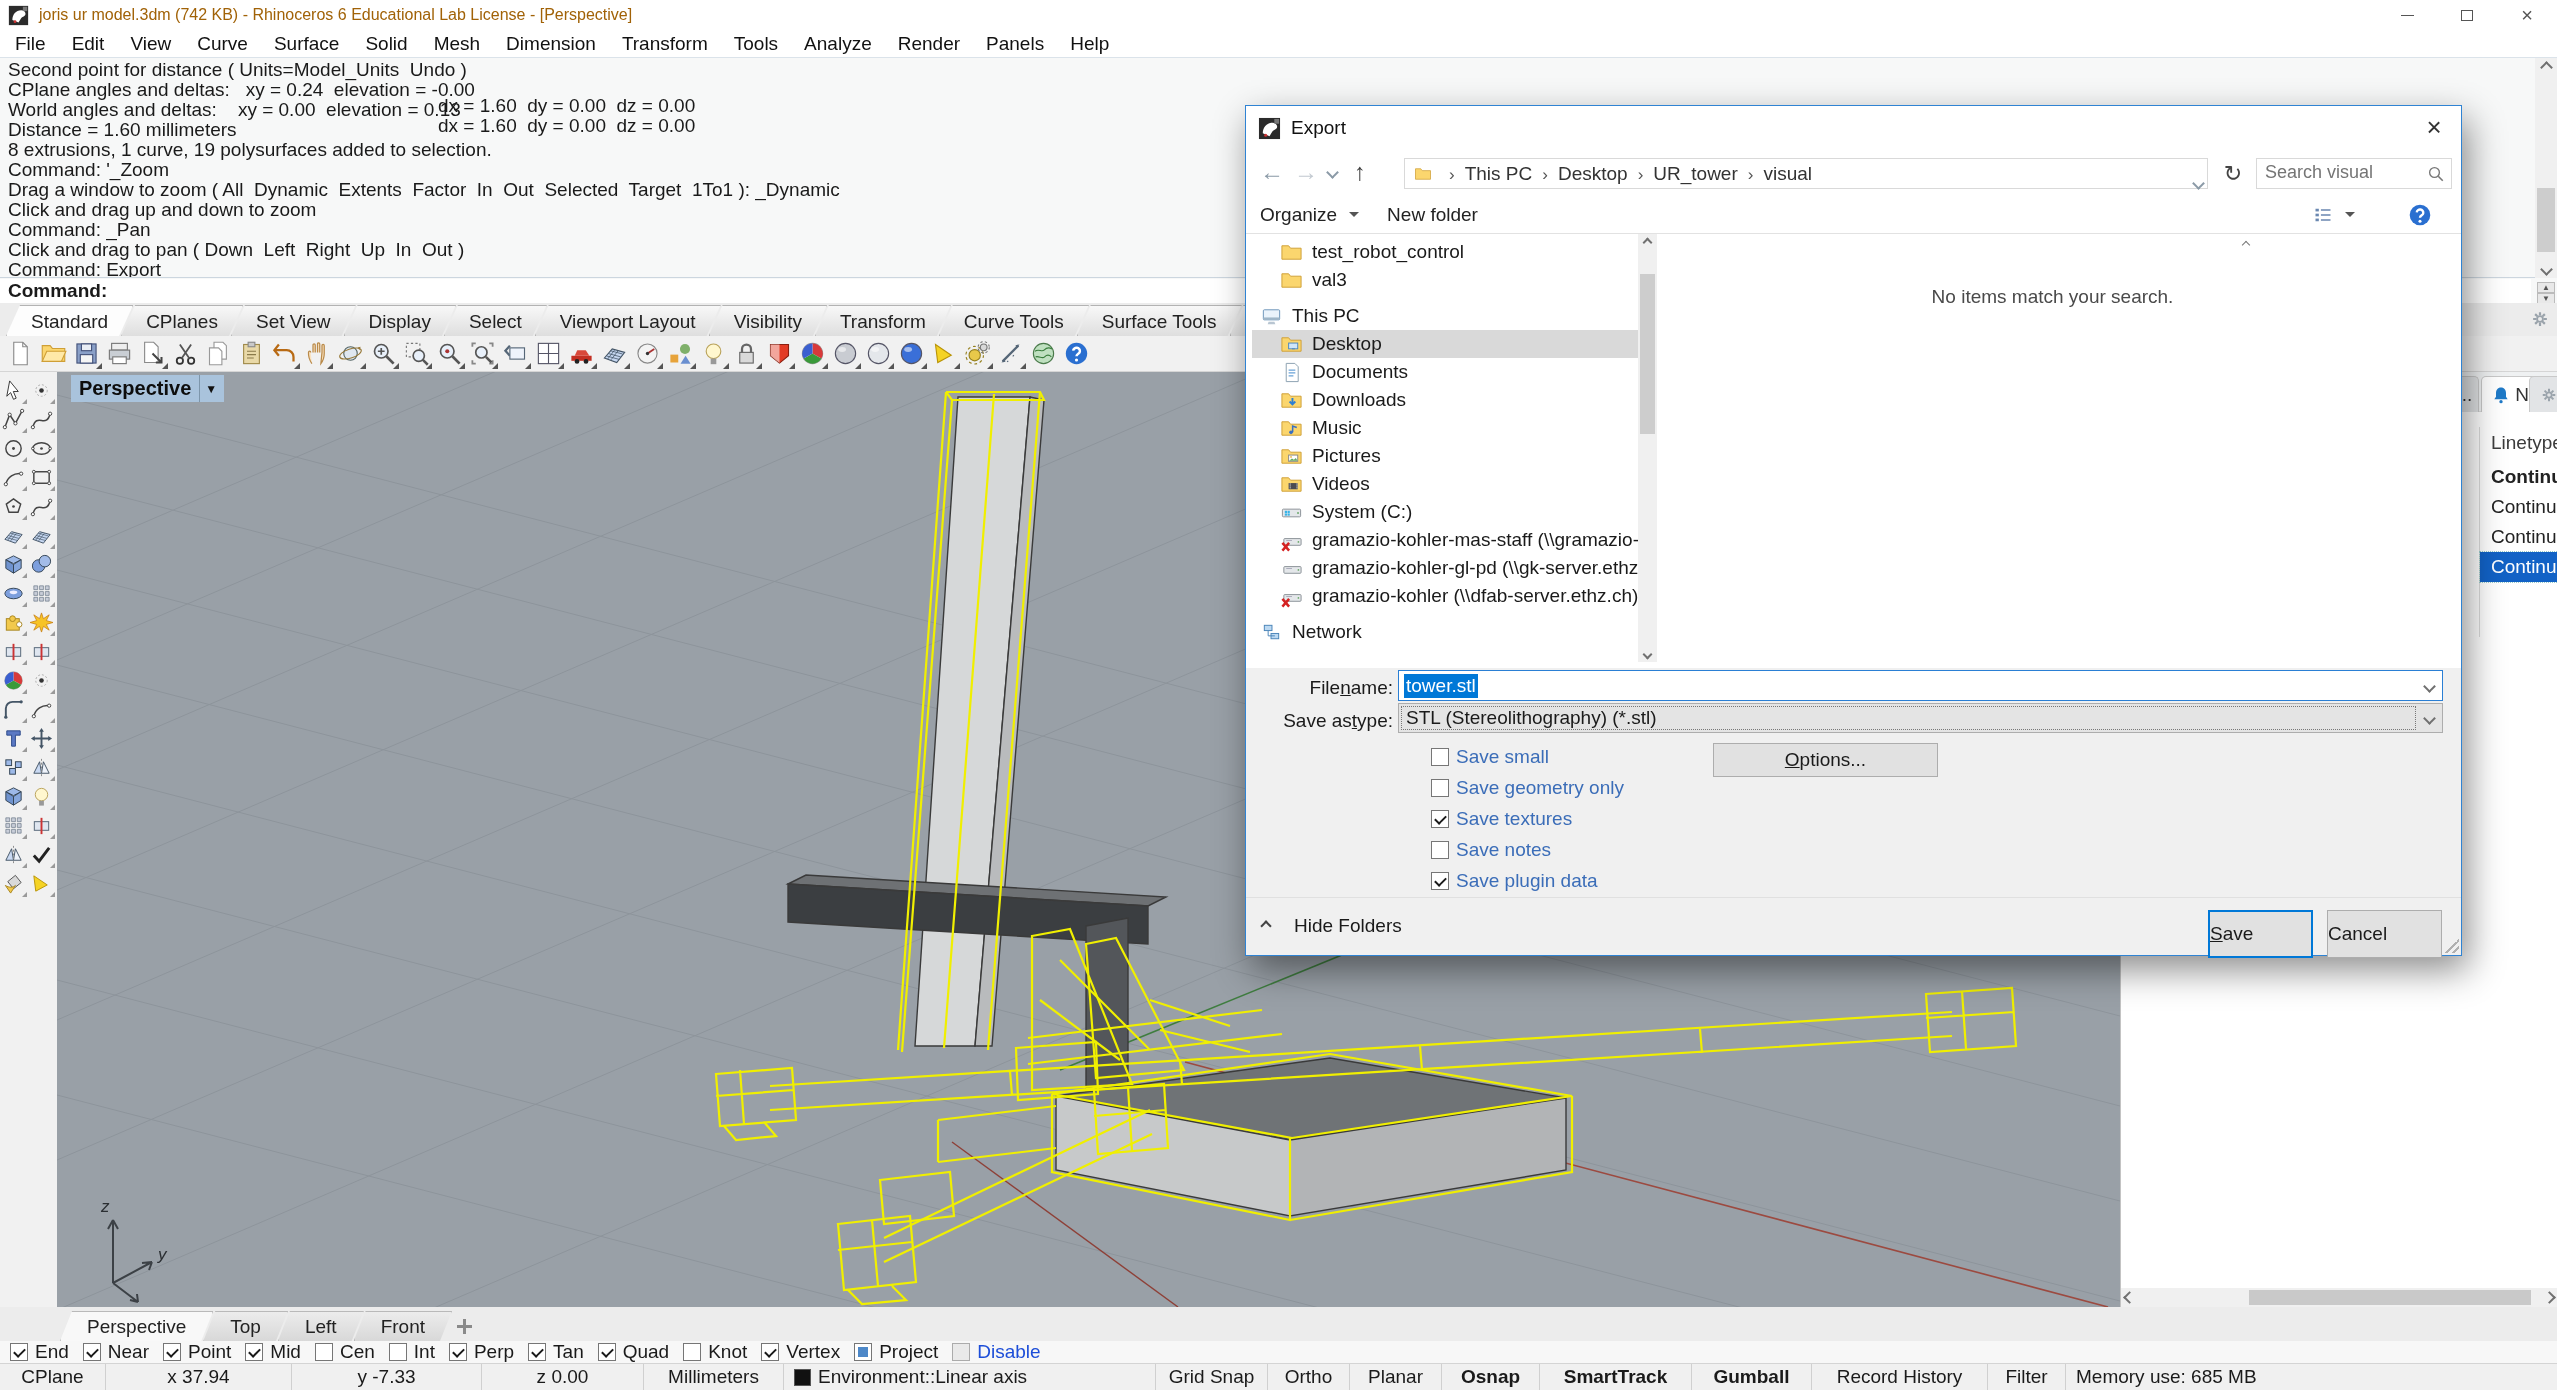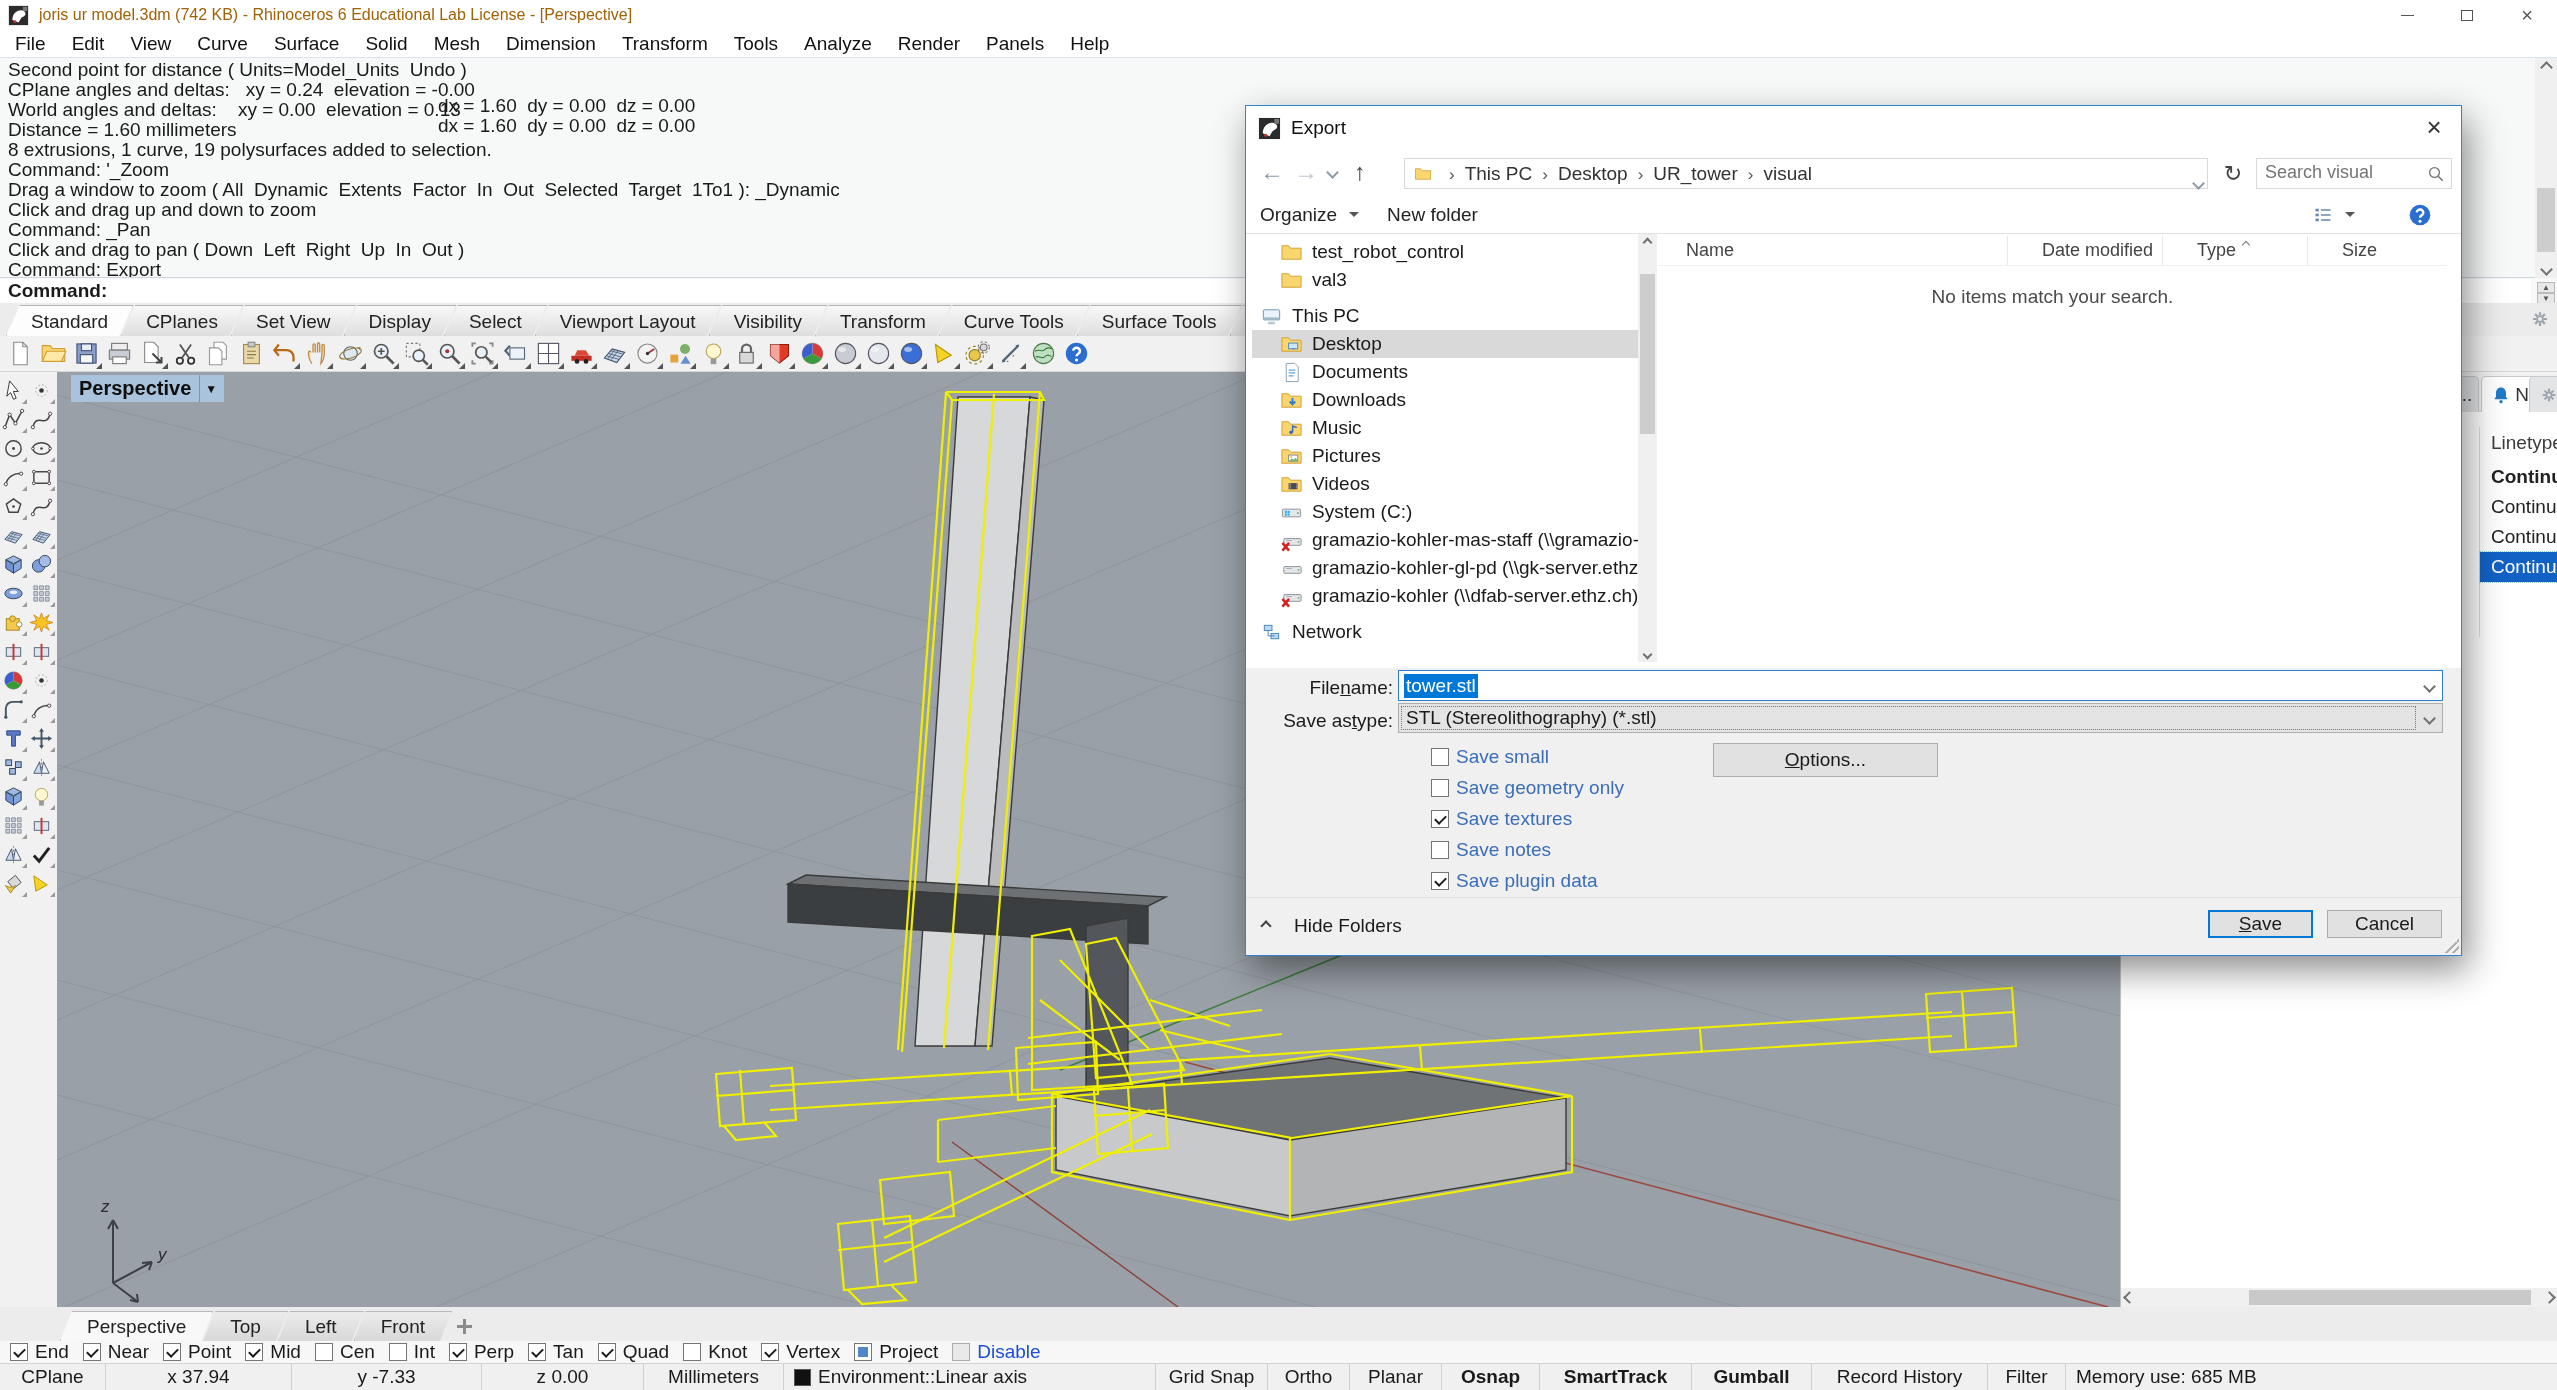--- a/index.html
+++ b/index.html
@@ -151,21 +151,21 @@
   #fname-input .ddc { position:absolute; right:8px; top:11px; }
   #stype-label { left:0; top:600px; width:147px; }
   #stype-select { left:152px; top:597px; width:1045px; height:30px; background:#e4e4e4; border:1px solid #adadad; padding-left:6px; color:#1a1a1a; }
   #stype-select .inner { position:absolute; left:2px; top:2px; right:26px; bottom:2px; border:1px dotted #777; display:flex; align-items:center; padding-left:4px; font-size:19px;}
   #stype-select .ddc { position:absolute; right:8px; top:10px; }
   #dlg-checks { position:absolute; left:185px; top:640px; display:flex; flex-direction:column; gap:9px; }
   #options-btn { position:absolute; left:467px; top:637px; width:225px; height:34px; background:#e1e1e1; border:1px solid #adadad; display:flex; align-items:center; justify-content:center; font-size:19px; }
   #dlg-footer { position:absolute; left:0; bottom:0; width:100%; height:58px; background:#f0f0f0; border-top:1px solid #e0e0e0; }
   #hide-folders { position:absolute; left:16px; top:17px; display:flex; align-items:center; gap:24px; font-size:19px; color:#1a1a1a;}
   #hide-folders .chev { width:8px; height:8px; border-color:#444; }
-  .dbtn { position:absolute; top:12px; height:28px; display:flex; align-items:center; justify-content:center; font-size:19px; background:#e1e1e1; }
+  .dbtn { position:absolute; top:12px; height:48px; display:flex; align-items:center; justify-content:flex-start; font-size:19px; background:#e1e1e1; }
   #save-btn { left:962px; width:105px; border:2px solid #0078d7; }
   #cancel-btn { left:1081px; width:115px; border:1px solid #adadad; }
   #grip { position:absolute; right:2px; bottom:2px; width:14px; height:14px; background:
     linear-gradient(135deg, transparent 50%, #b0b0b0 50%, #b0b0b0 60%, transparent 60%, transparent 75%, #b0b0b0 75%, #b0b0b0 85%, transparent 85%); }
   u { text-decoration:underline; }
 </style>
 </head>
 <body>
 
 <svg width="0" height="0" style="position:absolute">
@@ -1346,26 +1346,20 @@
         <div class="sb-btn" style="height:16px;display:flex;align-items:center;justify-content:center">
             <span class="chev up" style="width:7px;height:7px"></span>
           </div>
         <div id="nav-thumb"></div>
         <div class="sb-btn" style="position:absolute;bottom:0;width:100%;height:16px;display:flex;align-items:center;justify-content:center">
             <span class="chev down" style="width:7px;height:7px"></span>
           </div>
       </div>
       <div id="dlg-list">
         <div id="sort-caret"><span class="chev up"></span></div>
-        <div id="list-head">
-            <div class="lh">Name</div>
-            <div class="lh">Date modified</div>
-            <div class="lh">Type</div>
-            <div class="lh">Size</div>
-          </div>
         <div id="empty-text">No items match your search.</div>
       </div>
     </div>
 
     <div class="frow flabel" id="fname-label">File <u>n</u>ame:</div>
     <div class="frow" id="fname-input">
       <span class="selval">tower.stl</span>
       <span class="ddc chev down"></span>
     </div>
     <div class="frow flabel" id="stype-label">Save as <u>t</u>ype:</div>

